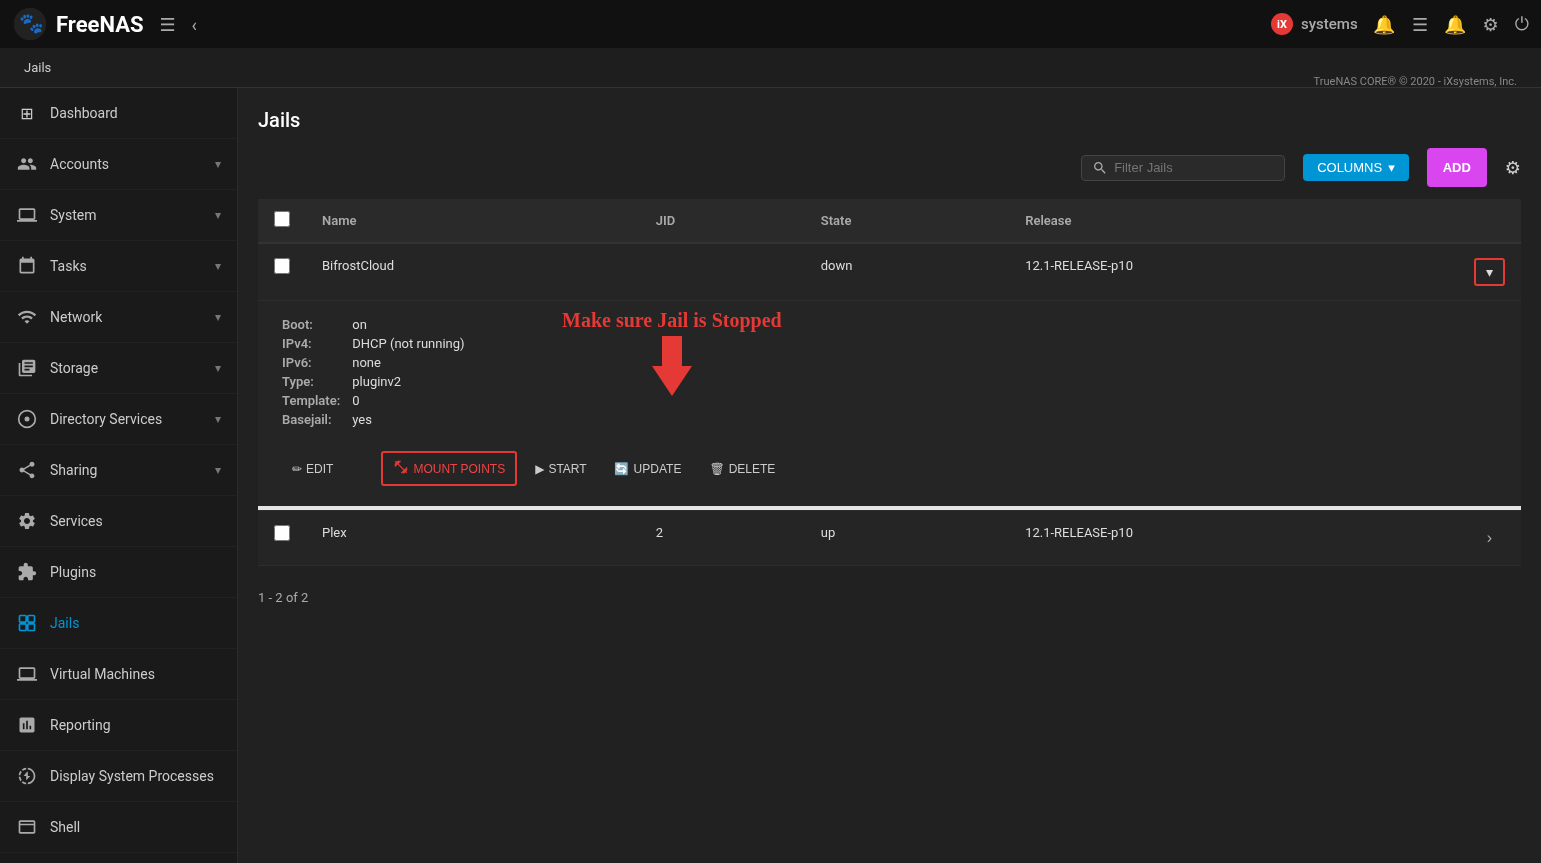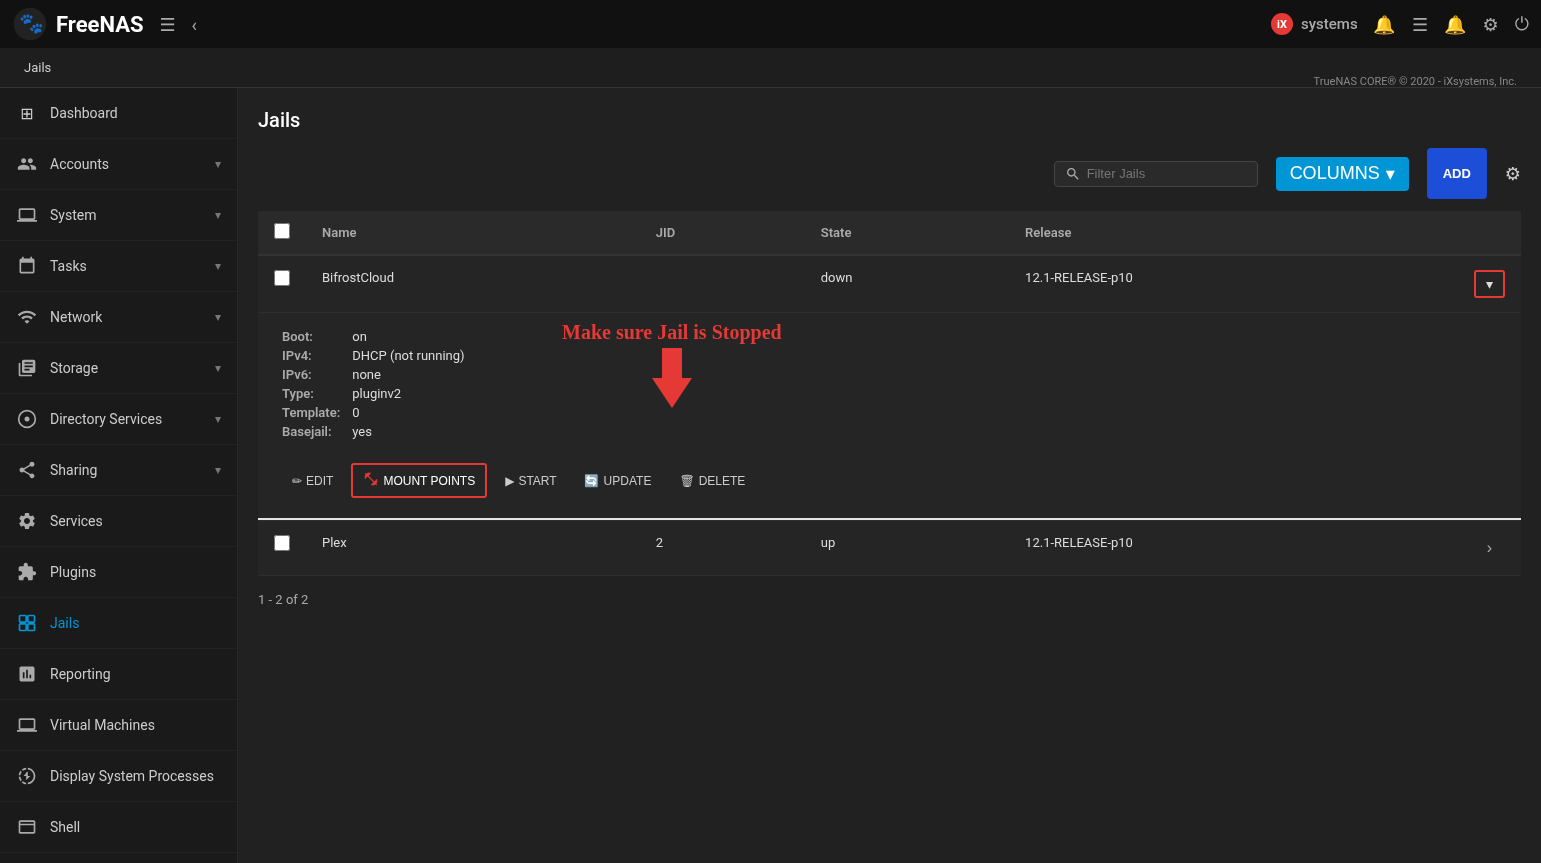--- a/index.html
+++ b/index.html
@@ -97,31 +97,31 @@
       font-size: 13px;
       width: 160px;
     }
     .btn-columns {
       background: #0095d5;
       color: #fff;
       border: none;
       border-radius: 4px;
       padding: 6px 14px;
       cursor: pointer;
-      font-size: 18px;
+      font-size: 13px;
       display: flex;
       align-items: center;
       gap: 6px;
     }
     .btn-add {
-      background: #1d4ed8;
+      background: #d946ef;
       color: #fff;
       border: none;
       border-radius: 4px;
-      padding: 18px 16px;
+      padding: 12px 16px;
       cursor: pointer;
       font-size: 13px;
       font-weight: 600;
     }
     .settings-icon { color: #ccc; font-size: 18px; cursor: pointer; }
 
     
     .jail-table { width: 100%; border-collapse: collapse; background: #252525; }
     .jail-table th {
       background: #2a2a2a;
@@ -157,21 +157,21 @@
       font-size: 16px;
       cursor: pointer;
       padding: 4px 8px;
     }
 
     
     .detail-row td { background: #252525 !important; padding: 0; }
     .detail-content {
       padding: 16px 24px;
       background: #252525;
-      border-bottom: 2px solid #e5e5e5;
+      border-bottom: 4px solid #e5e5e5;
     }
     .detail-grid { display: grid; grid-template-columns: auto 1fr; gap: 4px 12px; margin-bottom: 16px; }
     .detail-label { color: #aaa; font-size: 13px; font-weight: 600; white-space: nowrap; }
     .detail-value { color: #ddd; font-size: 13px; }
 
     
     .action-row {
       display: flex;
       align-items: center;
       gap: 8px;
@@ -184,24 +184,25 @@
       cursor: pointer;
       font-size: 12px;
       display: flex;
       align-items: center;
       gap: 4px;
       padding: 6px 10px;
       border-radius: 3px;
     }
     .action-btn.highlighted {
       border: 2px solid #e53935;
-      color: #ffffff;
-    }
-
-    .pagination { font-size: 13px; color: #aaa; margin-top: 16px; }
+      color: #ef4444;
+      margin-left: 30px;
+    }
+
+    .pagination { font-size: 13px; color: #aaa; margin-top: 24px; }
 
     
     input[type="checkbox"] {
       width: 16px;
       height: 16px;
       accent-color: #0095d5;
       cursor: pointer;
     }
   </style>
 </head>
@@ -344,33 +345,33 @@
             <rect x="3" y="13" width="8" height="8" rx="1" fill="none" stroke="#0095d5" stroke-width="2"></rect>
             <rect x="13" y="13" width="8" height="8" rx="1" fill="none" stroke="#0095d5" stroke-width="2"></rect>
           </svg>
       </span>
       <span class="sidebar-item-label" style="color:#0095d5;">Jails</span>
     </div>
 
     <div class="sidebar-item">
       <span class="sidebar-icon">
         <svg width="20" height="20" viewBox="0 0 24 24" fill="#aaa">
+            <path d="M20 18c1.1 0 1.99-.9 1.99-2L22 6c0-1.1-.9-2-2-2H4c-1.1 0-2 .9-2 2v10c0 1.1.9 2 2 2H0v2h24v-2h-4zM4 6h16v10H4V6z"></path>
+          </svg>
+      </span>
+      <span class="sidebar-item-label">Virtual Machines</span>
+    </div>
+
+    <div class="sidebar-item">
+      <span class="sidebar-icon">
+        <svg width="20" height="20" viewBox="0 0 24 24" fill="#aaa">
             <path d="M19 3H5c-1.1 0-2 .9-2 2v14c0 1.1.9 2 2 2h14c1.1 0 2-.9 2-2V5c0-1.1-.9-2-2-2zM9 17H7v-7h2v7zm4 0h-2V7h2v10zm4 0h-2v-4h2v4z"></path>
           </svg>
       </span>
       <span class="sidebar-item-label">Reporting</span>
-    </div>
-
-    <div class="sidebar-item">
-      <span class="sidebar-icon">
-        <svg width="20" height="20" viewBox="0 0 24 24" fill="#aaa">
-            <path d="M20 18c1.1 0 1.99-.9 1.99-2L22 6c0-1.1-.9-2-2-2H4c-1.1 0-2 .9-2 2v10c0 1.1.9 2 2 2H0v2h24v-2h-4zM4 6h16v10H4V6z"></path>
-          </svg>
-      </span>
-      <span class="sidebar-item-label">Virtual Machines</span>
     </div>
 
     <div class="sidebar-item">
       <span class="sidebar-icon">
         <svg width="20" height="20" viewBox="0 0 24 24" fill="#aaa">
             <path d="M13 2.05V4.05C17.39 4.59 20.5 8.58 19.96 12.97C19.5 16.61 16.64 19.5 13 19.93V21.93C18.5 21.38 22.5 16.5 21.95 11C21.5 6.25 17.73 2.5 13 2.05M11 2.06C9.05 2.25 7.19 3 5.67 4.26L7.1 5.74C8.22 4.84 9.57 4.26 11 4.06V2.06M4.26 5.67C3 7.19 2.25 9.04 2.05 11H4.05C4.24 9.58 4.8 8.23 5.69 7.1L4.26 5.67M2.06 13C2.26 14.96 3.03 16.81 4.27 18.33L5.69 16.9C4.81 15.77 4.24 14.42 4.06 13H2.06M7.06 18.37L5.67 19.74C7.18 21 9.04 21.79 11 22V20C9.58 19.82 8.23 19.25 7.06 18.37M12 7L8 12H11V17L16 12H13V7Z"></path>
           </svg>
       </span>
       <span class="sidebar-item-label">Display System Processes</span>
     </div>

